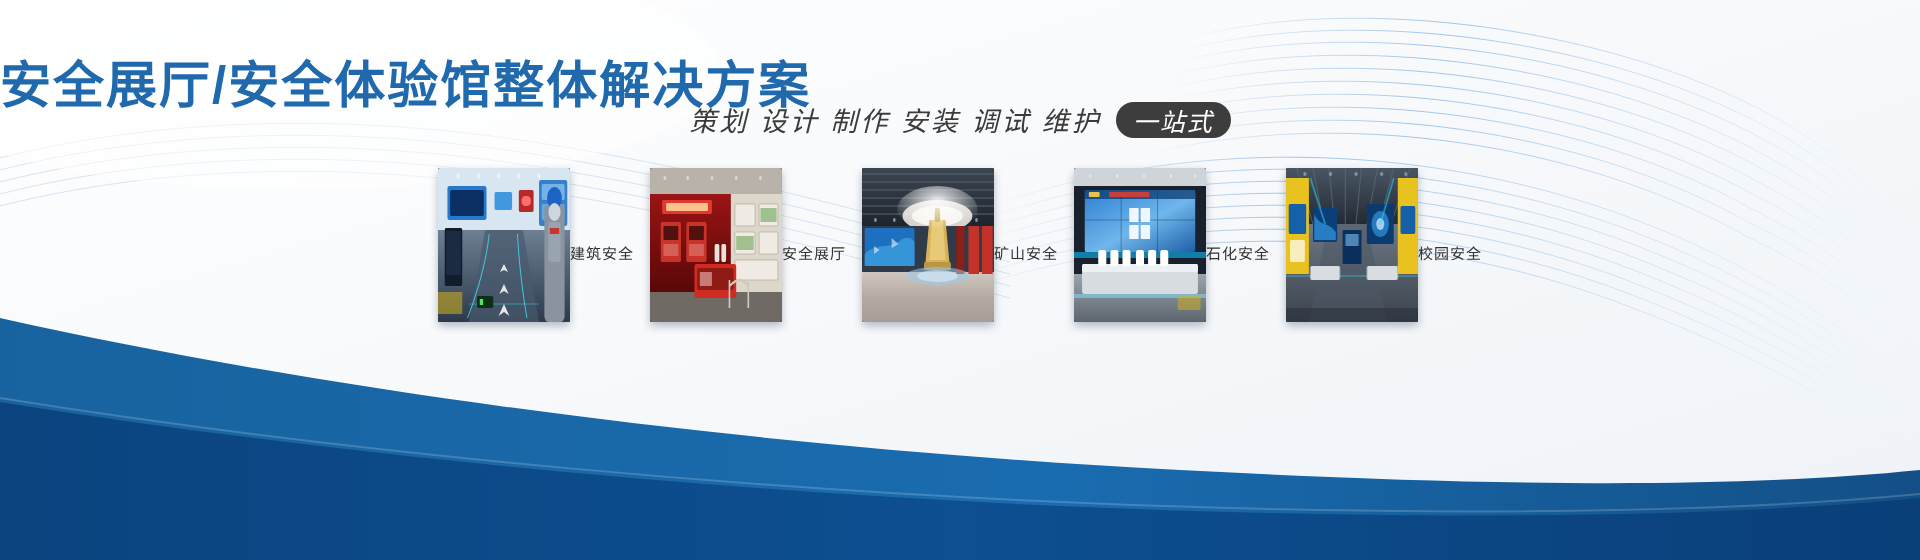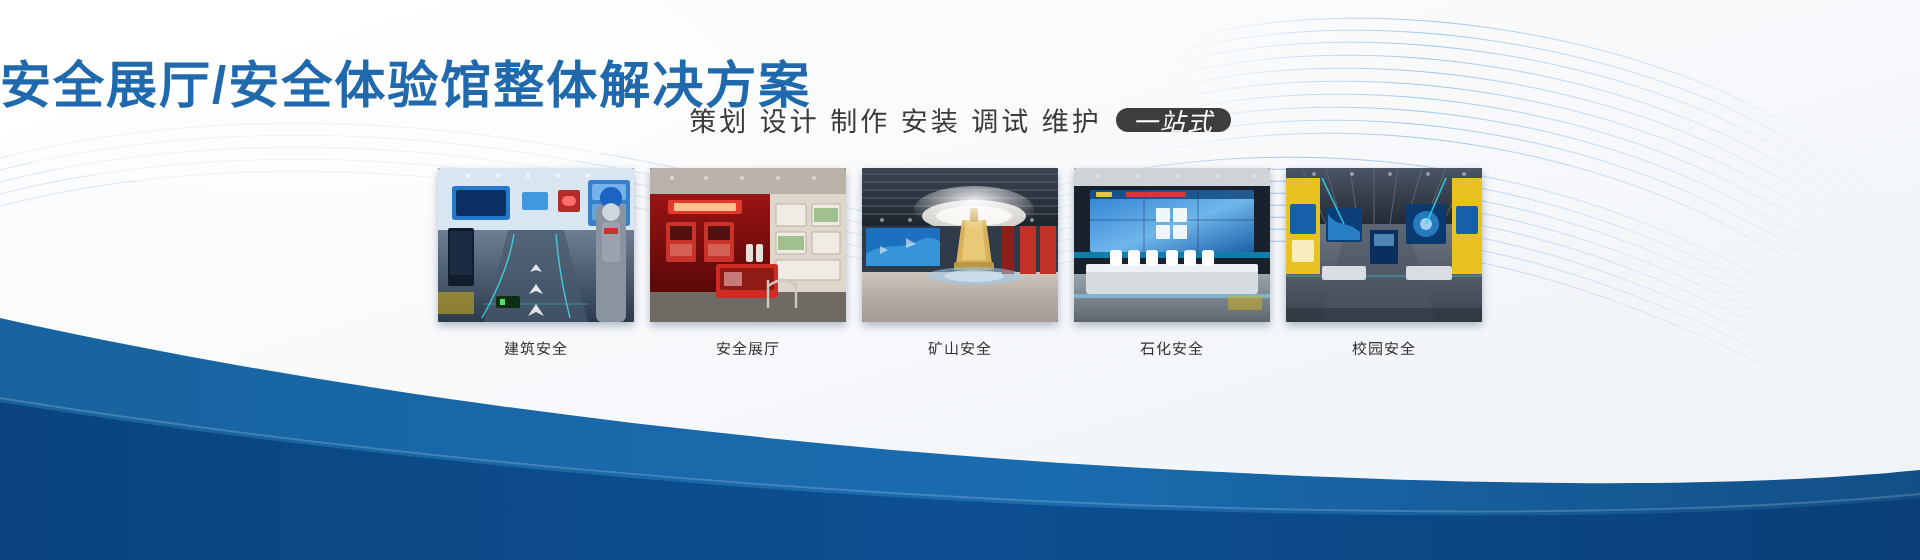--- a/index.html
+++ b/index.html
@@ -41,26 +41,27 @@
   .subline-wrap{
     position:absolute;left:0;right:0;top:100px;
     text-align:center;
     z-index:5;
     display:flex;align-items:center;justify-content:center;gap:14px;
   }
   .subline{
     font-size:27px;
     color:#3b3b3b;
     letter-spacing:3px;
+    font-style:italic;
     font-weight:500;
     white-space:nowrap;
   }
   .badge{
     display:inline-flex;align-items:center;justify-content:center;
-    height:24px;min-width:104px;
+    height:36px;min-width:104px;
     padding:0 17px;
     border-radius:22px;
     background:#3d3d3d;
     color:#ffffff;
     font-size:25px;
     letter-spacing:2px;
     font-style:italic;
     font-weight:500;
     white-space:nowrap;
     box-sizing:border-box;
@@ -71,21 +72,21 @@
     position:absolute;
     left:50%;transform:translateX(-50%);
     top:168px;
     display:flex;
     align-items:flex-start;
     gap:16px;
     z-index:6;
   }
   .card{
     width:196px;
-    display:flex;flex-direction:column;align-items:center;
+    display:flex;flex-direction:row;align-items:center;
   }
   .thumb{
     position:relative;
     width:196px;height:154px;
     border-radius:2px;
     overflow:hidden;
     box-shadow:0 4px 9px rgba(20,40,70,.30);
     background:#0a1a33;
   }
   .thumb svg{display:block;width:100%;height:100%;}

